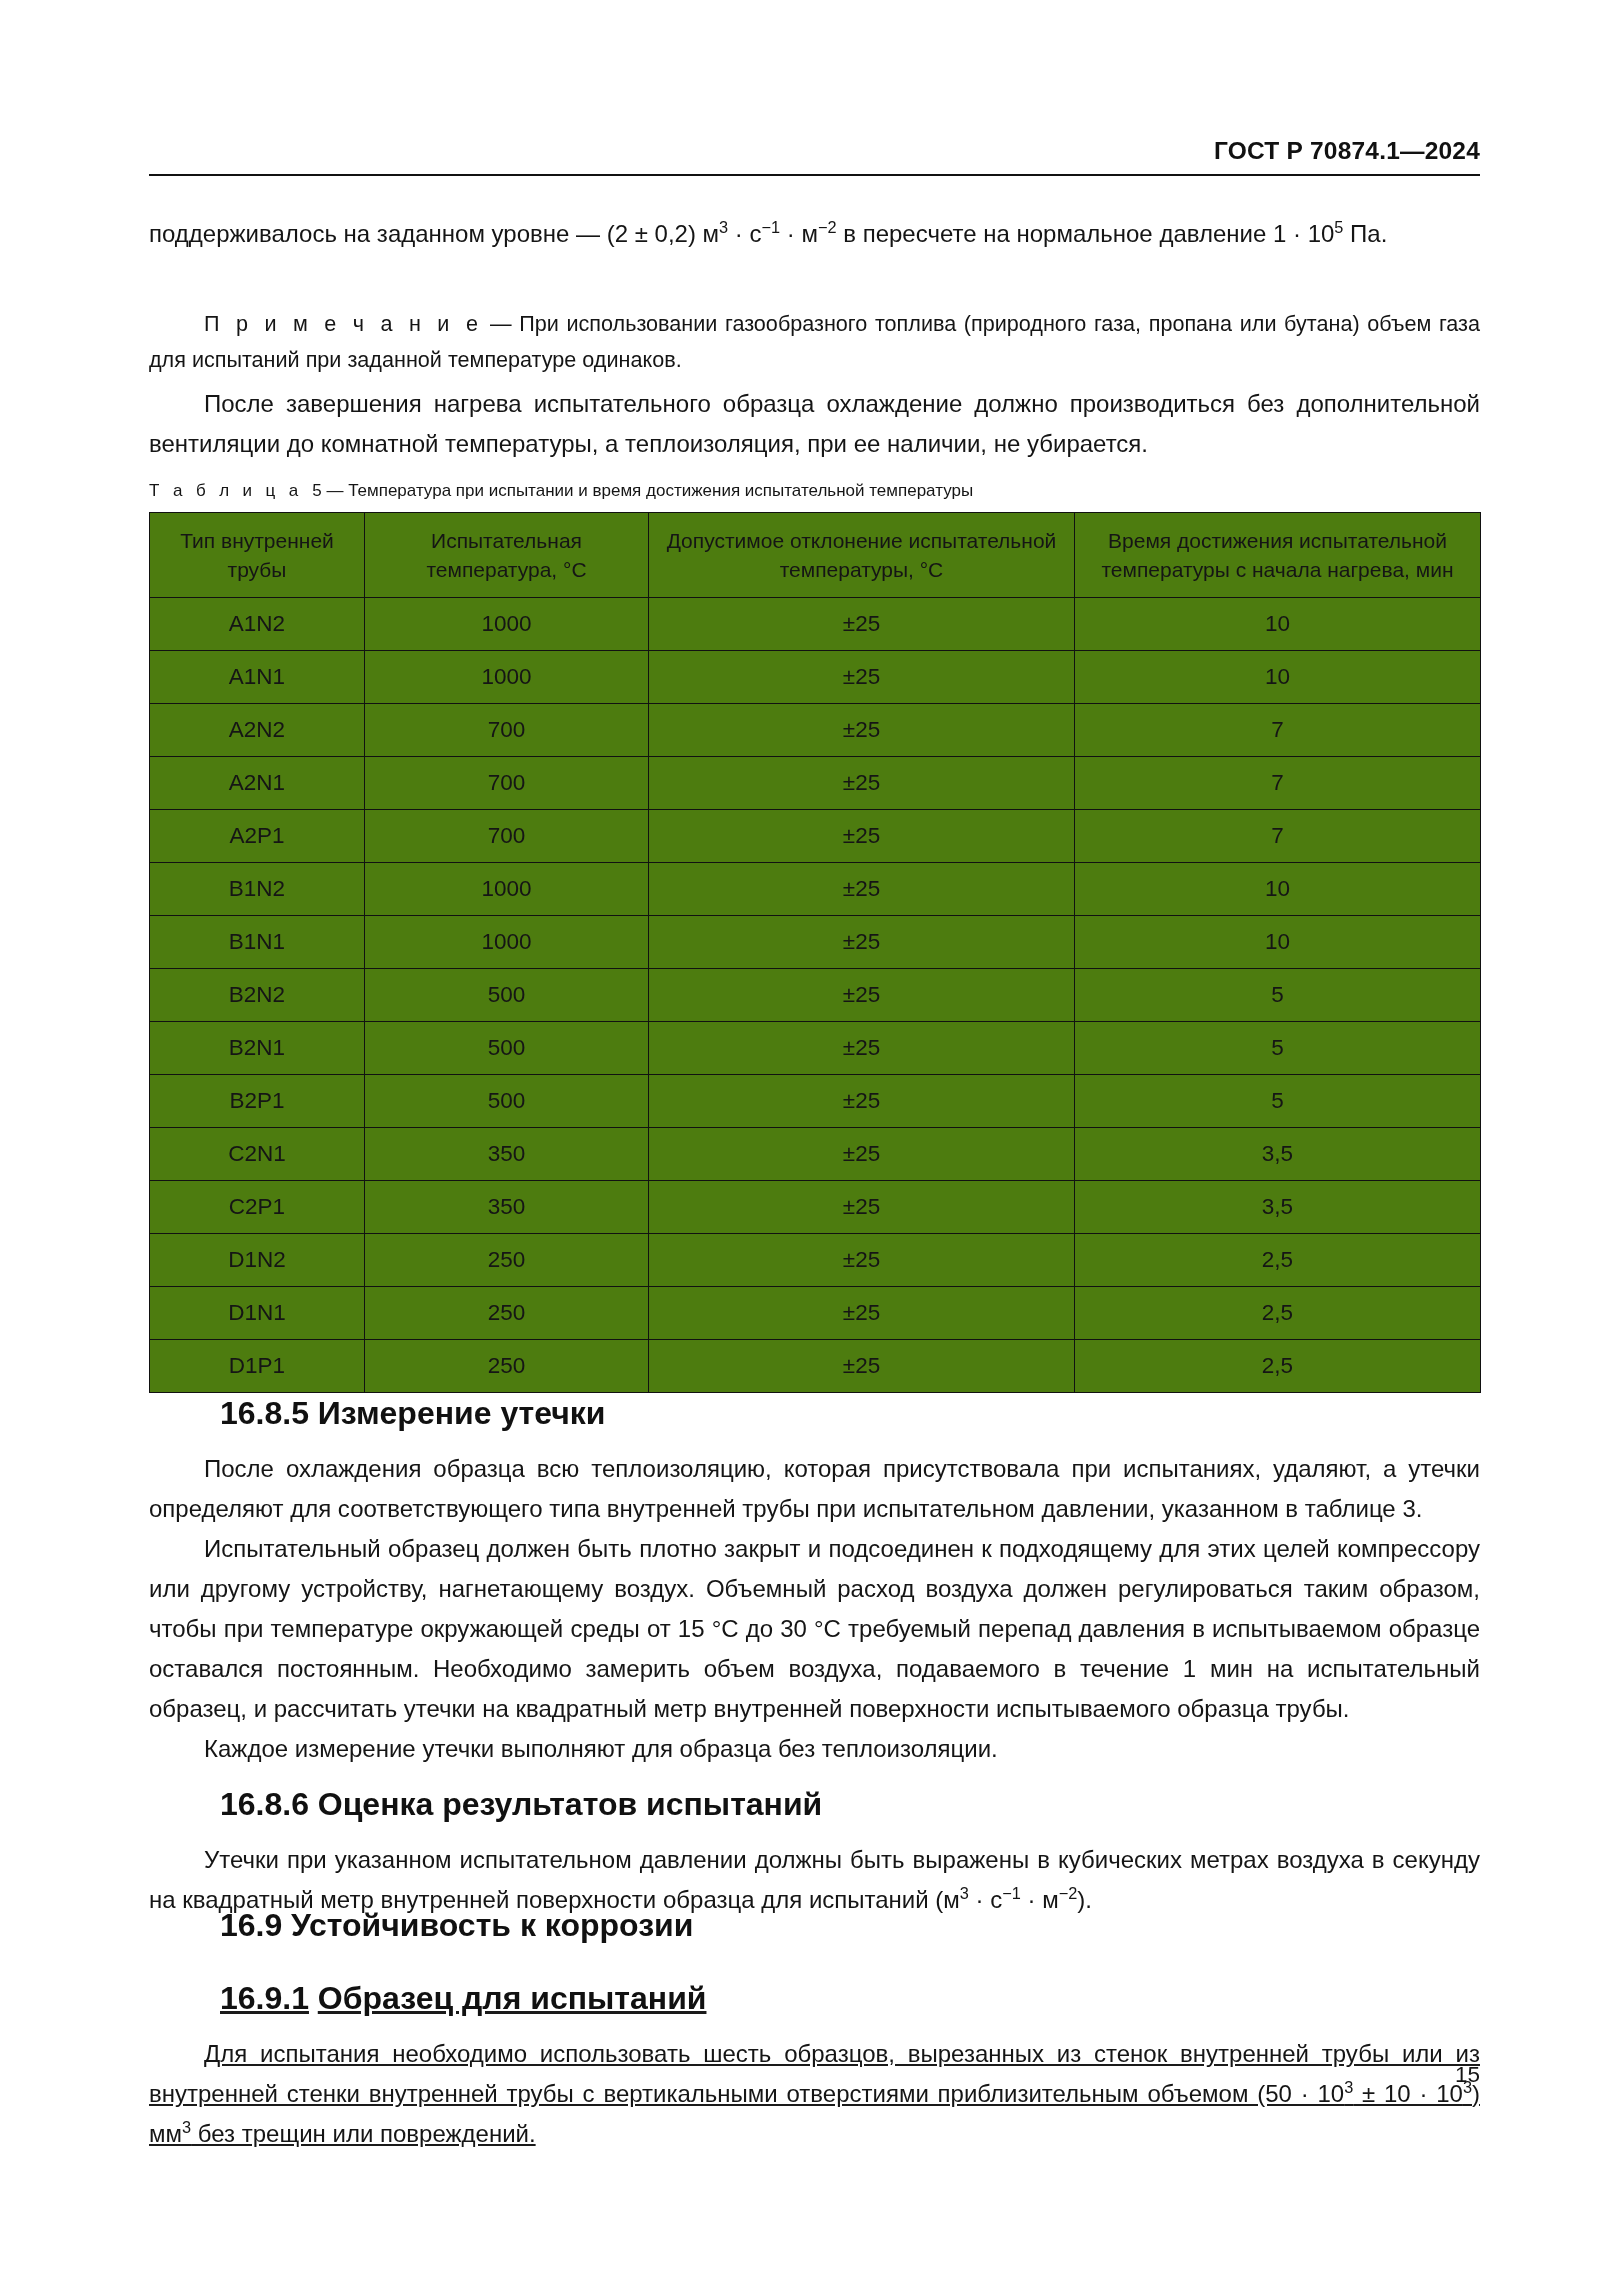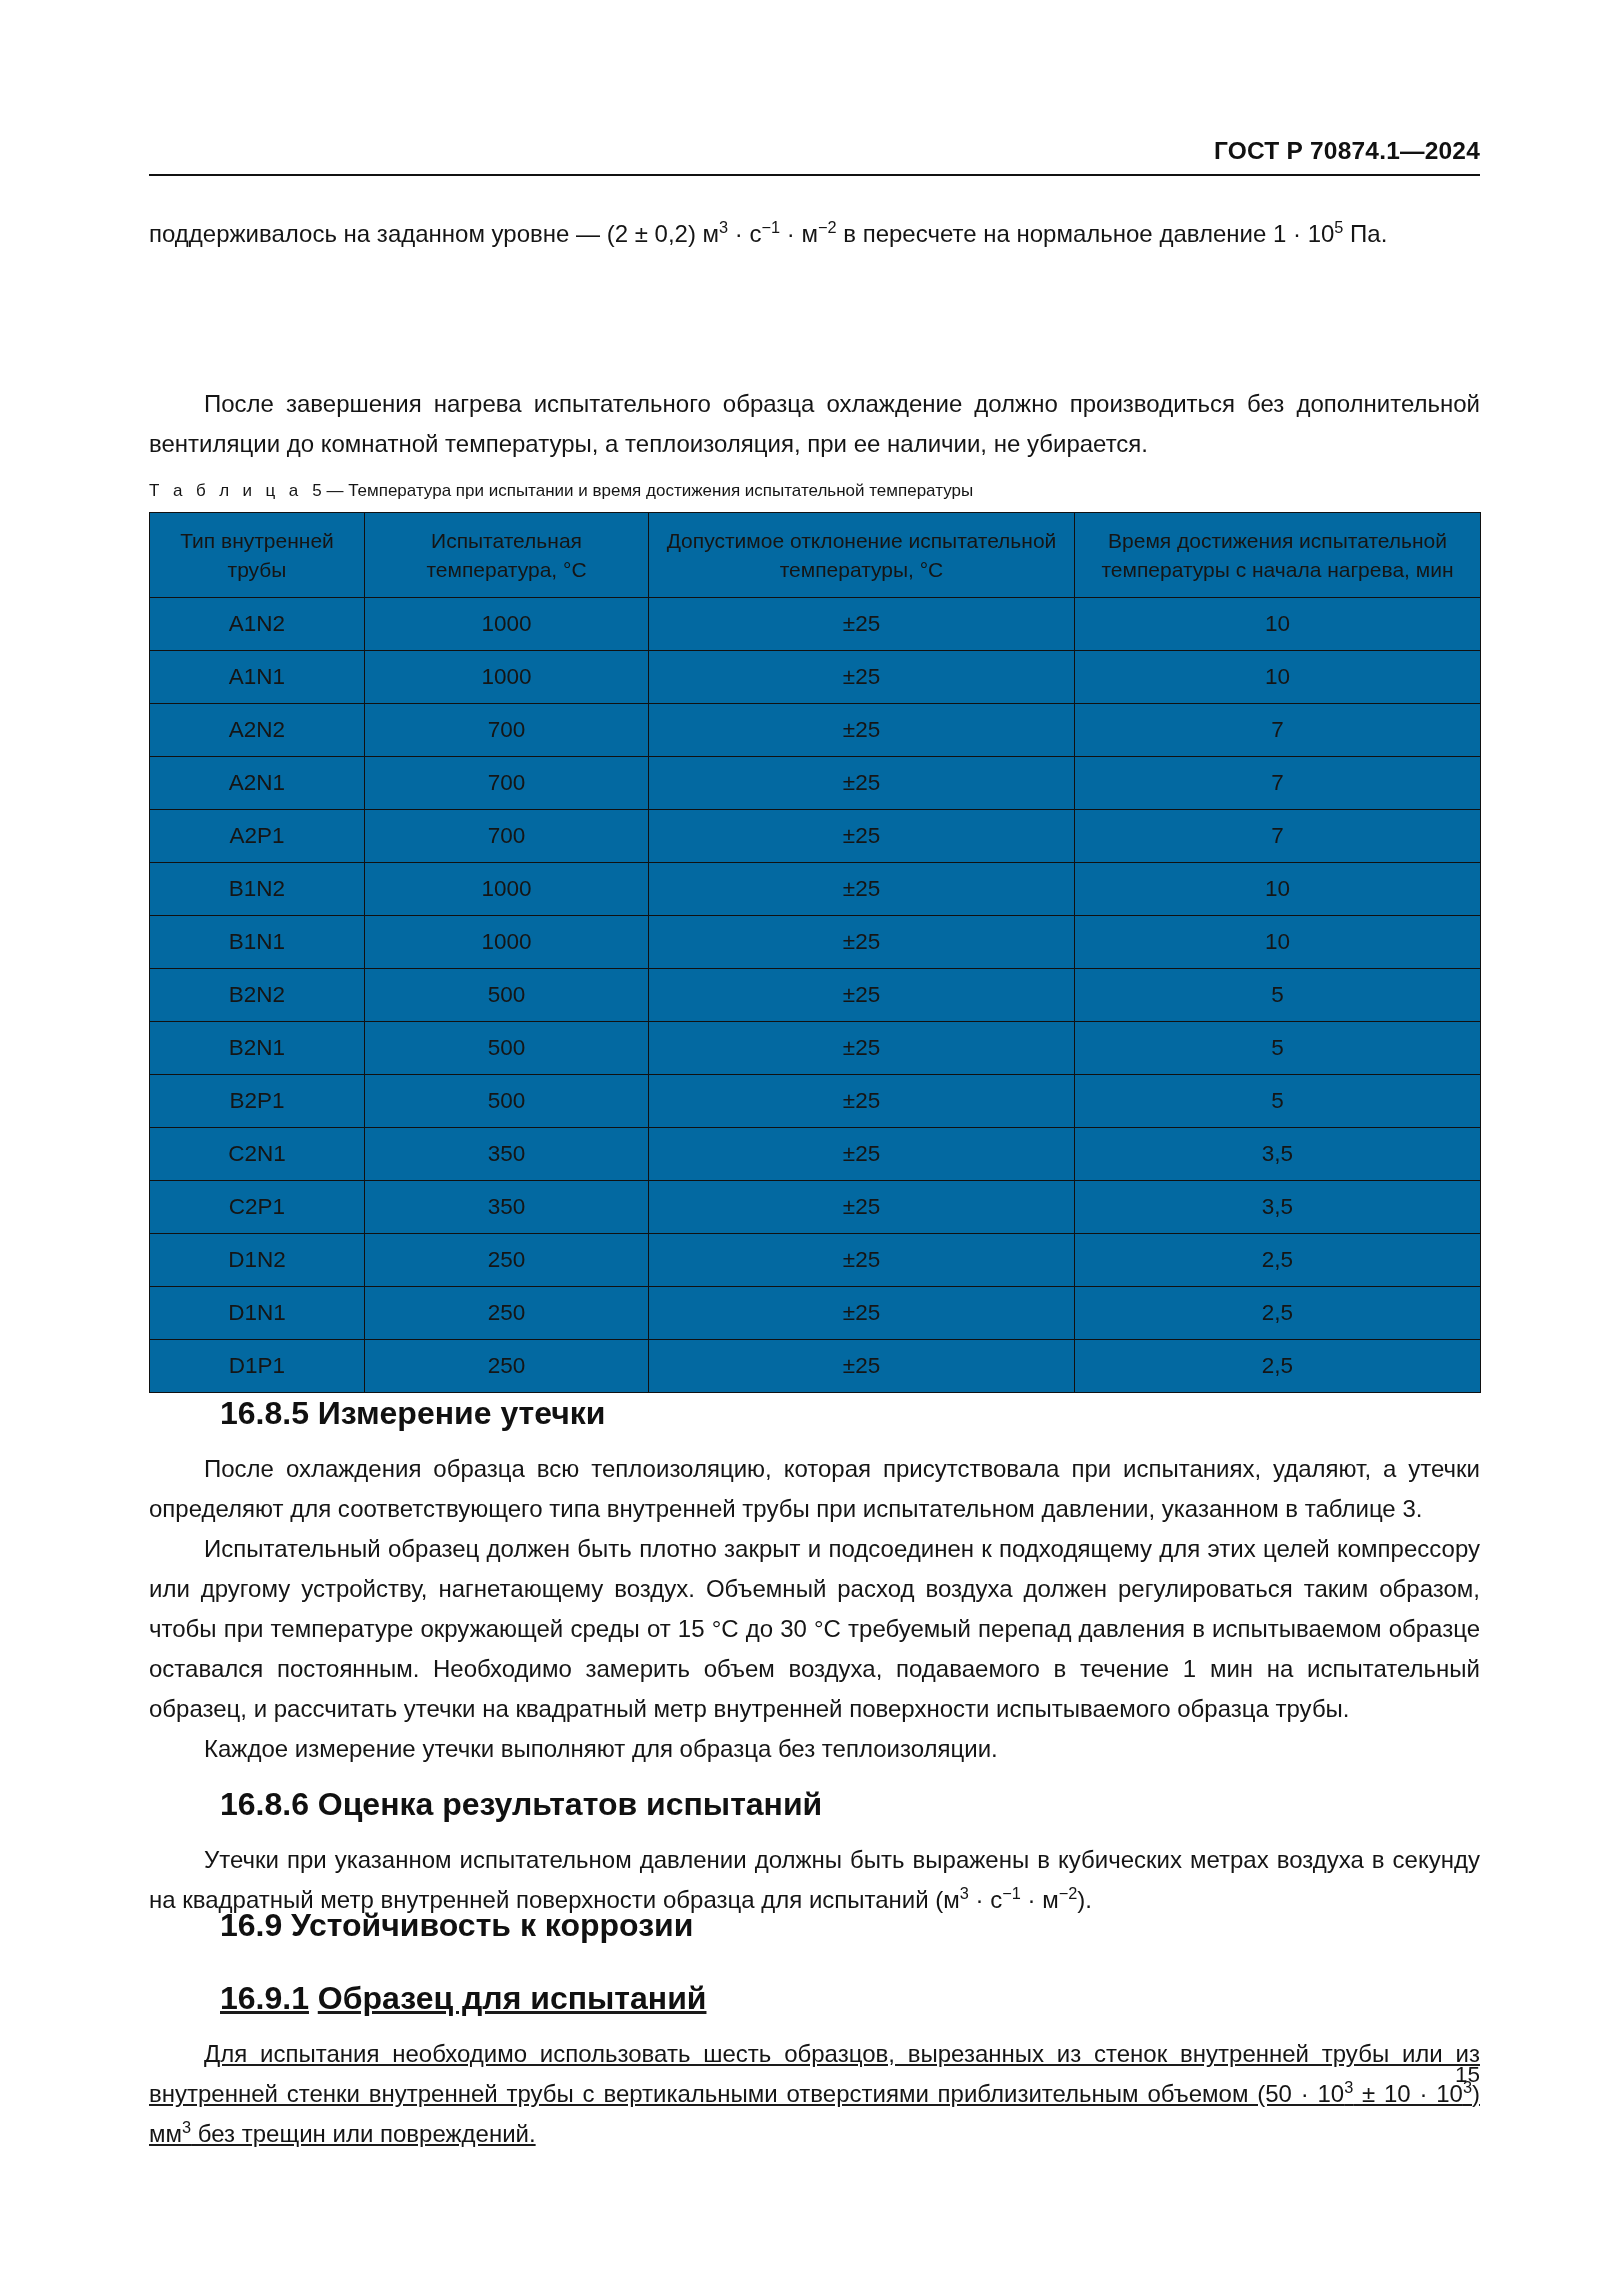--- a/index.html
+++ b/index.html
@@ -103,21 +103,21 @@
     letter-spacing: 4.4px;
   }
 
   
   table.t5 {
     position: absolute;
     left: 149px;
     border-collapse: collapse;
     width: 1331px;
     table-layout: fixed;
-    background: #0369a1;
+    background: #4d7c0f;
   }
   table.t5 col.c1 { width: 215px; }
   table.t5 col.c2 { width: 284px; }
   table.t5 col.c3 { width: 426px; }
   table.t5 col.c4 { width: 406px; }
 
   table.t5 th, table.t5 td {
     border: 1.6px solid #111;
     text-align: center;
     vertical-align: middle;
@@ -155,20 +155,23 @@
 
   <div class="page-header">
     <span>ГОСТ Р 70874.1—2024</span>
   </div>
   <div class="header-rule"></div>
 
   <div class="body-block" style="top:214px;">
     <p class="para"><span>поддерживалось на заданном уровне — (2 ± 0,2) м</span><sup>3</sup><span> · с</span><sup>−1</sup><span> · м</span><sup>−2</sup><span> в пересчете на нормальное давление 1 · 10</span><sup>5</sup><span> Па.</span></p>
   </div>
 
+  <div class="body-block" style="top:306px;">
+    <p class="note"><span class="spaced"><span>П р и м е ч а н и е</span></span><span> — При использовании газообразного топлива (природного газа, пропана или бутана) объем газа для испытаний при заданной температуре одинаков.</span></p>
+  </div>
 
   <div class="body-block" style="top:384px;">
     <p class="para indent">После завершения нагрева испытательного образца охлаждение должно производиться без дополнительной вентиляции до комнатной температуры, а теплоизоляция, при ее наличии, не убирается.</p>
   </div>
 
   <div class="table-caption" style="top:474px;">
     <span class="tc-word">Т а б л и ц а</span>&nbsp;&nbsp;<span>5</span>&nbsp;<span>—</span>&nbsp;<span>Температура при испытании и время достижения испытательной температуры</span>
   </div>
 
   <table class="t5" style="top:512px;">

